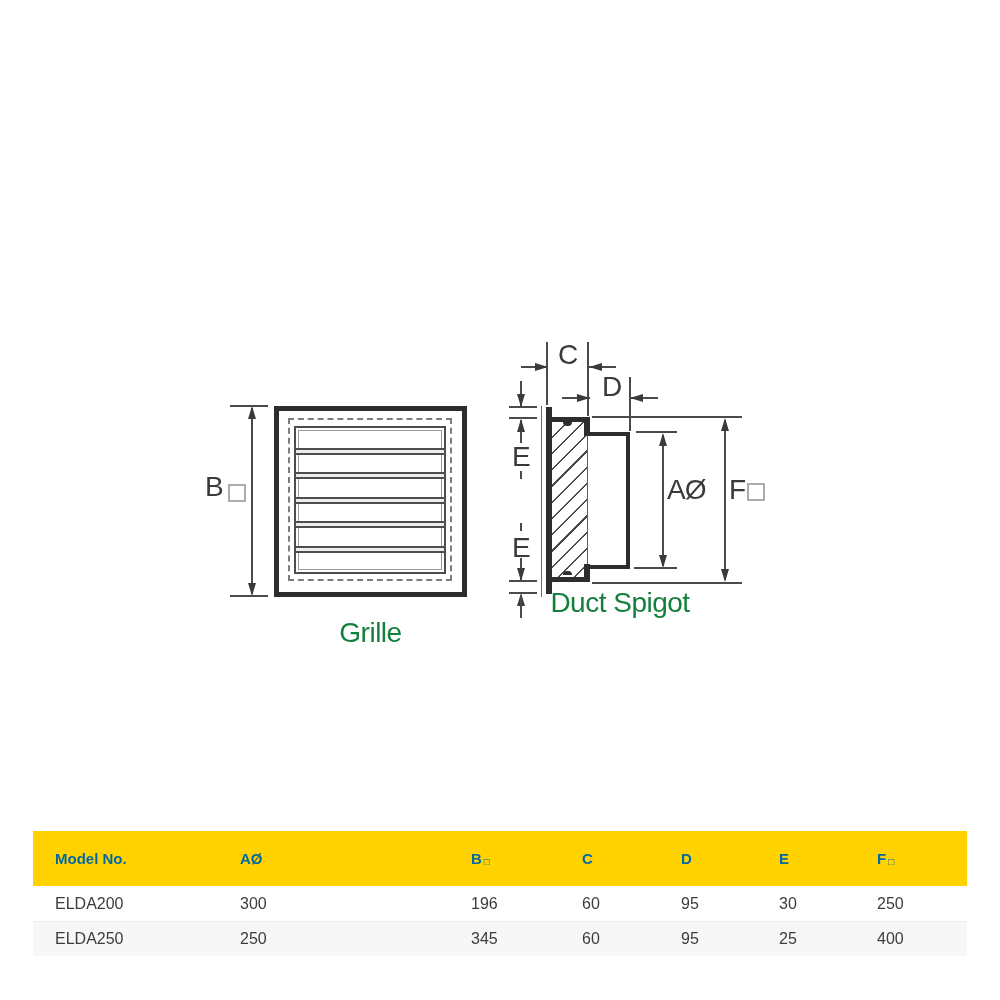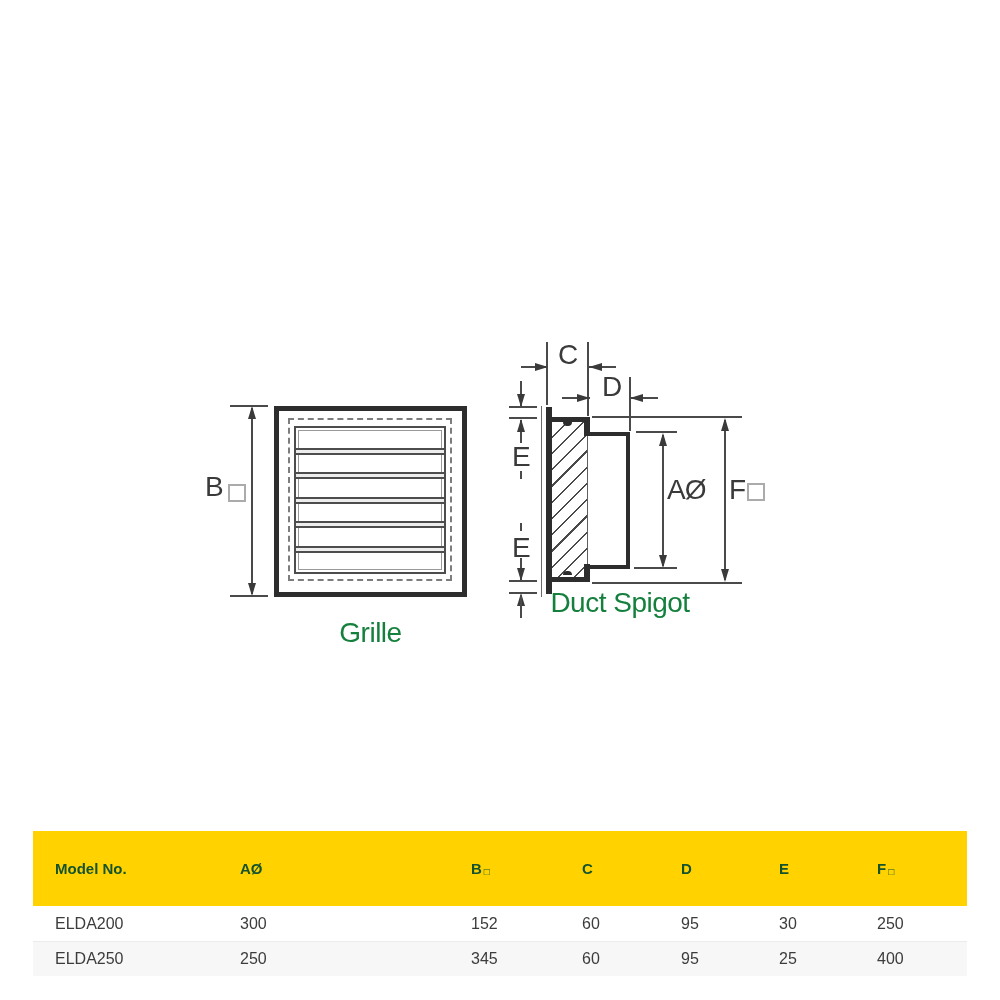--- a/index.html
+++ b/index.html
@@ -32,21 +32,21 @@
   .collar { position: absolute; left: 552px; top: 417px; width: 36px; height: 165px;
             border-top: 5px solid #2d2d2d; border-bottom: 5px solid #2d2d2d; border-right: 1.5px solid #5f5f5f;
             background: repeating-linear-gradient(135deg, transparent 0px, transparent 10px, #4a4a4a 10px, #4a4a4a 11.5px); }
   .tube { position: absolute; left: 588px; top: 432px; width: 42px; height: 137px; border: 4px solid #2d2d2d; border-left: none; background: #fff; }
   .jog { position: absolute; width: 6px; background: #2d2d2d; }
   .bump { position: absolute; width: 9px; height: 4px; background: #2d2d2d; }
 
   
   .spec-table { position: absolute; left: 33px; top: 831px; width: 934px; font-family: "Liberation Sans", sans-serif; }
   .trow { display: grid; grid-template-columns: 207px 231px 111px 99px 98px 98px 90px; align-items: center; }
-  .thead { height: 75px; background: #ffd200; font-weight: 700; font-size: 15px; color: #14532d; }
+  .thead { height: 55px; background: #ffd200; font-weight: 700; font-size: 15px; color: #0369a1; }
   .thead .cell, .tbody-row .cell { white-space: nowrap; }
   .cell.first { padding-left: 22px; }
   .two-line div { line-height: 26px; }
   .hdr-suffix { font-size: 10px; position: relative; top: 1px; margin-left: 2px; }
   .tbody-row { height: 35px; font-size: 16px; color: #3c3c3c; background: #ffffff; }
   .tbody-row.alt { background: #f7f7f7; border-top: 1px solid #ececec; }
 </style>
 </head>
 <body>
 
@@ -140,21 +140,21 @@
       <div class="cell"><span>B</span><span class="hdr-suffix">□</span></div>
       <div class="cell">C</div>
       <div class="cell">D</div>
       <div class="cell">E</div>
       <div class="cell"><span>F</span><span class="hdr-suffix">□</span></div>
     </div>
 
     <div class="trow tbody-row">
       <div class="cell first">ELDA200</div>
       <div class="cell">300</div>
-      <div class="cell">152</div>
+      <div class="cell">196</div>
       <div class="cell">60</div>
       <div class="cell">95</div>
       <div class="cell">30</div>
       <div class="cell">250</div>
     </div>
 
     <div class="trow tbody-row alt">
       <div class="cell first">ELDA250</div>
       <div class="cell">250</div>
       <div class="cell">345</div>

